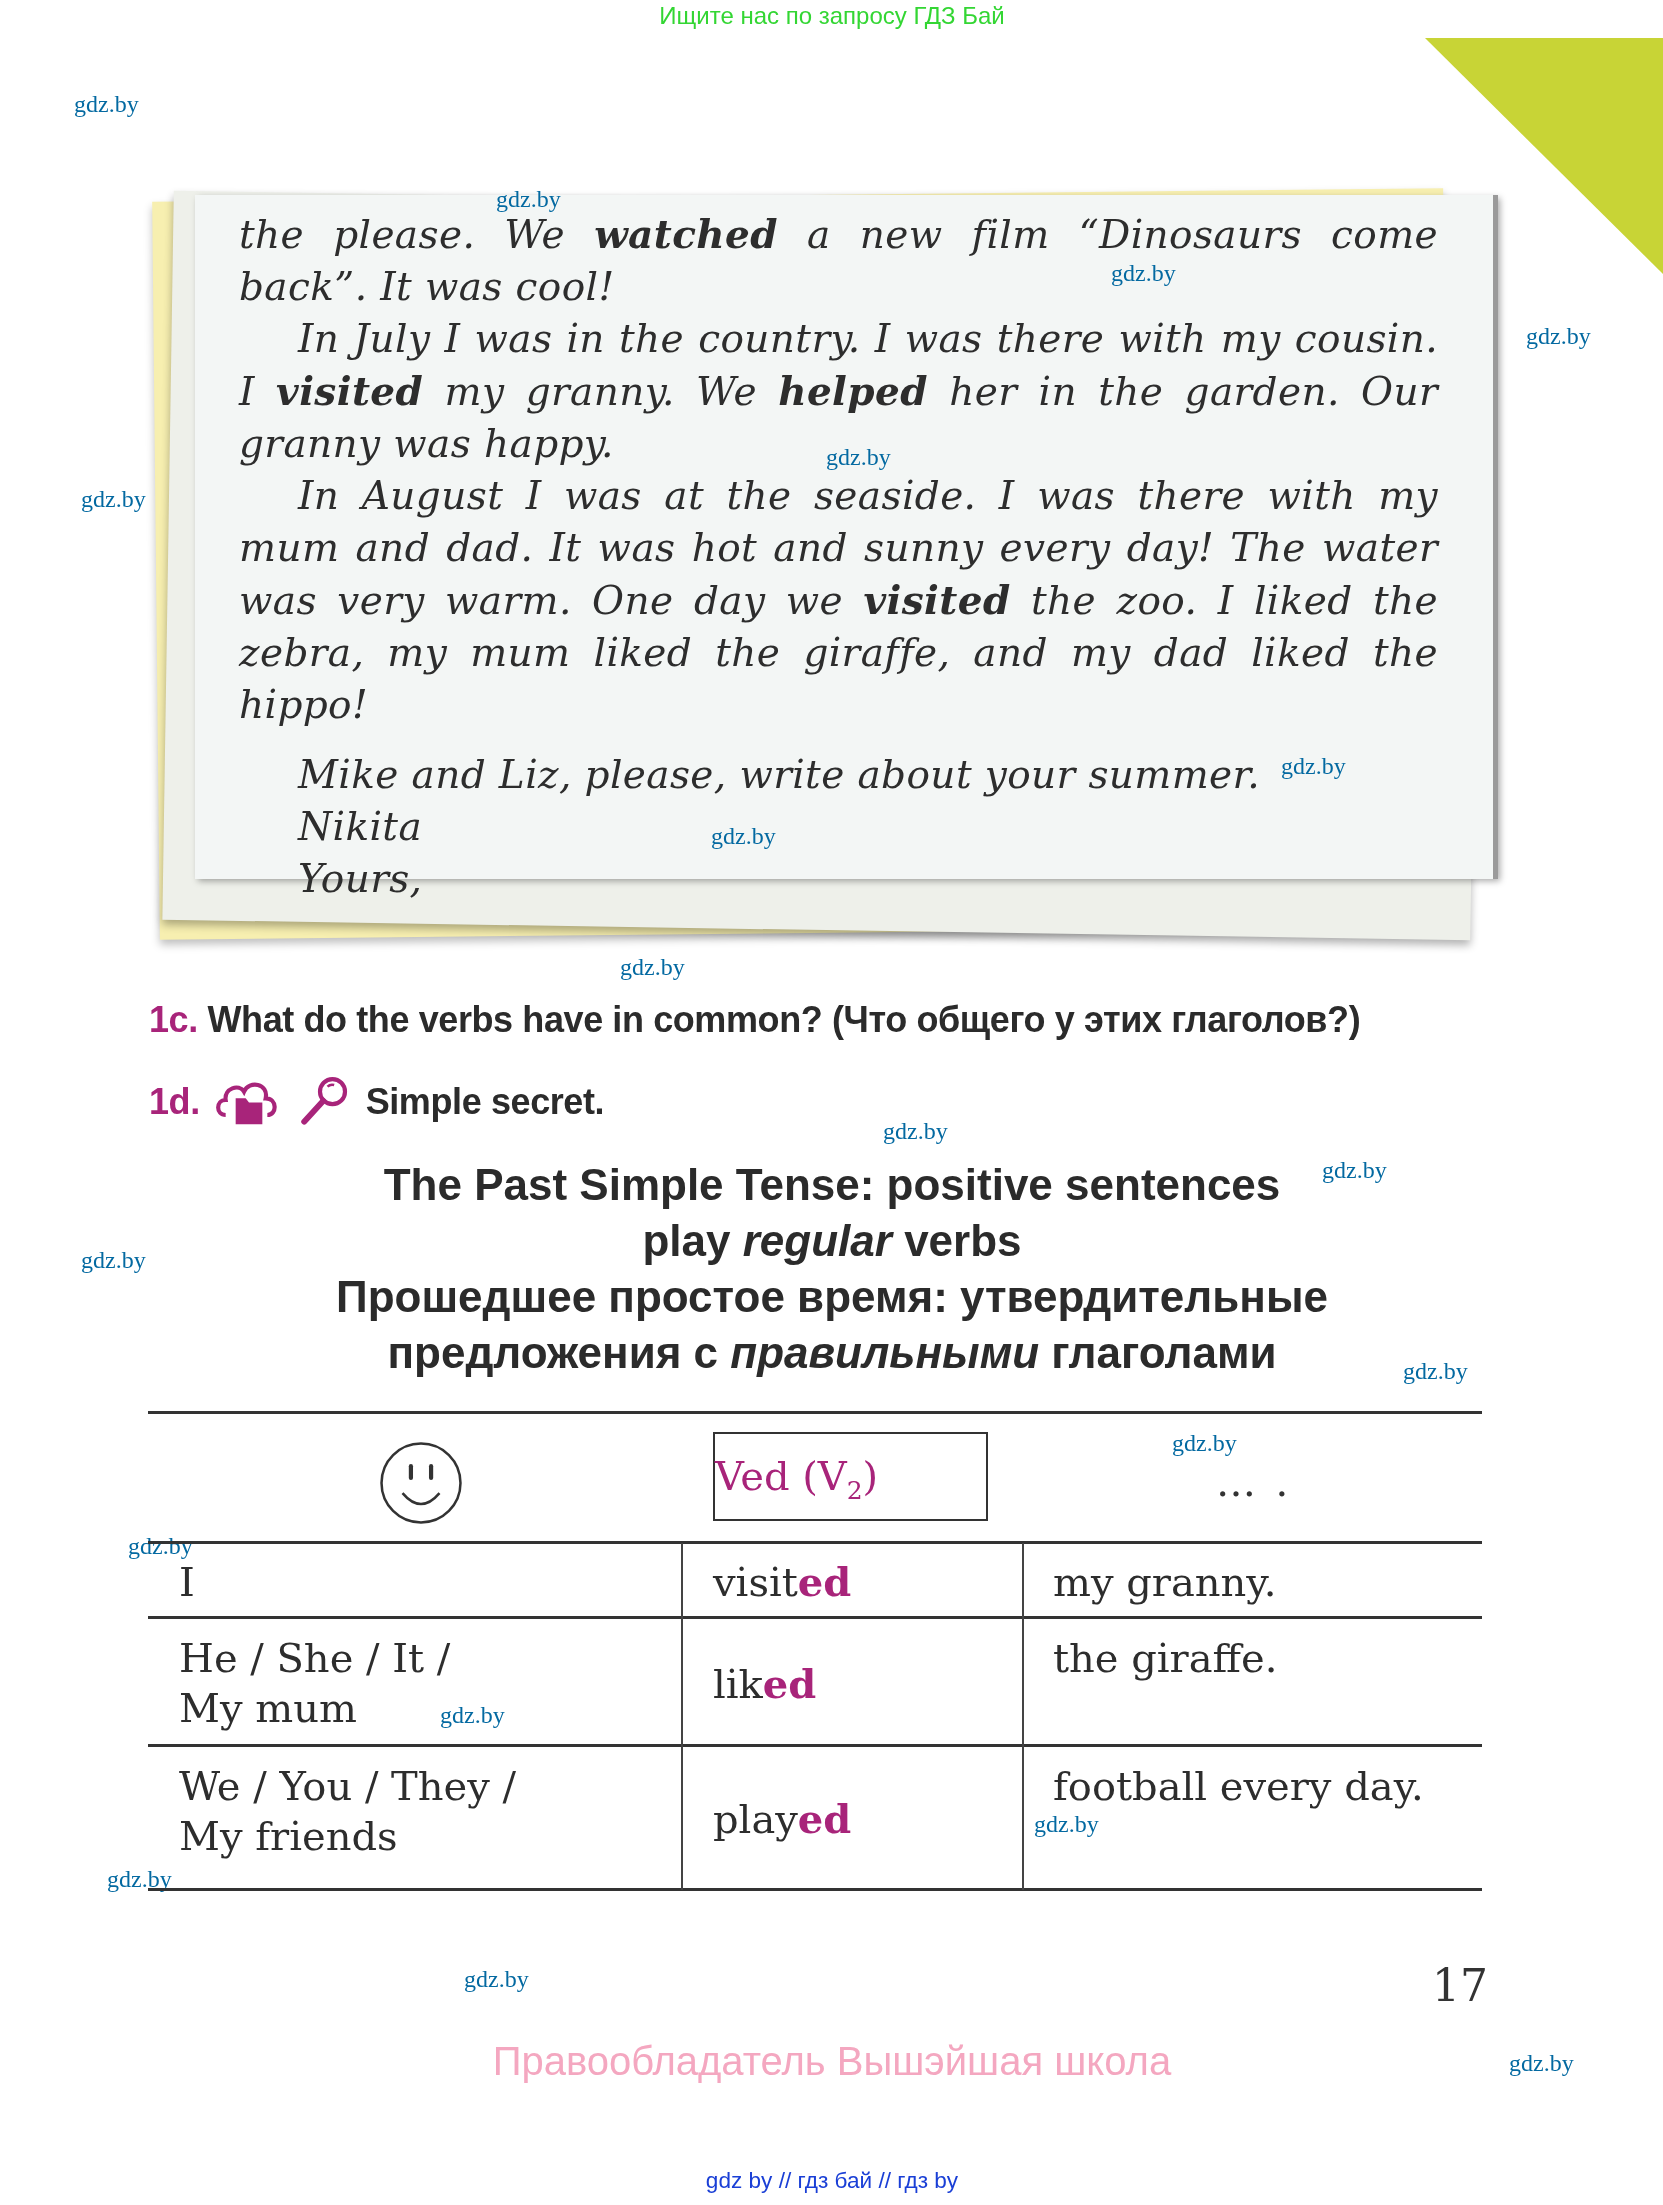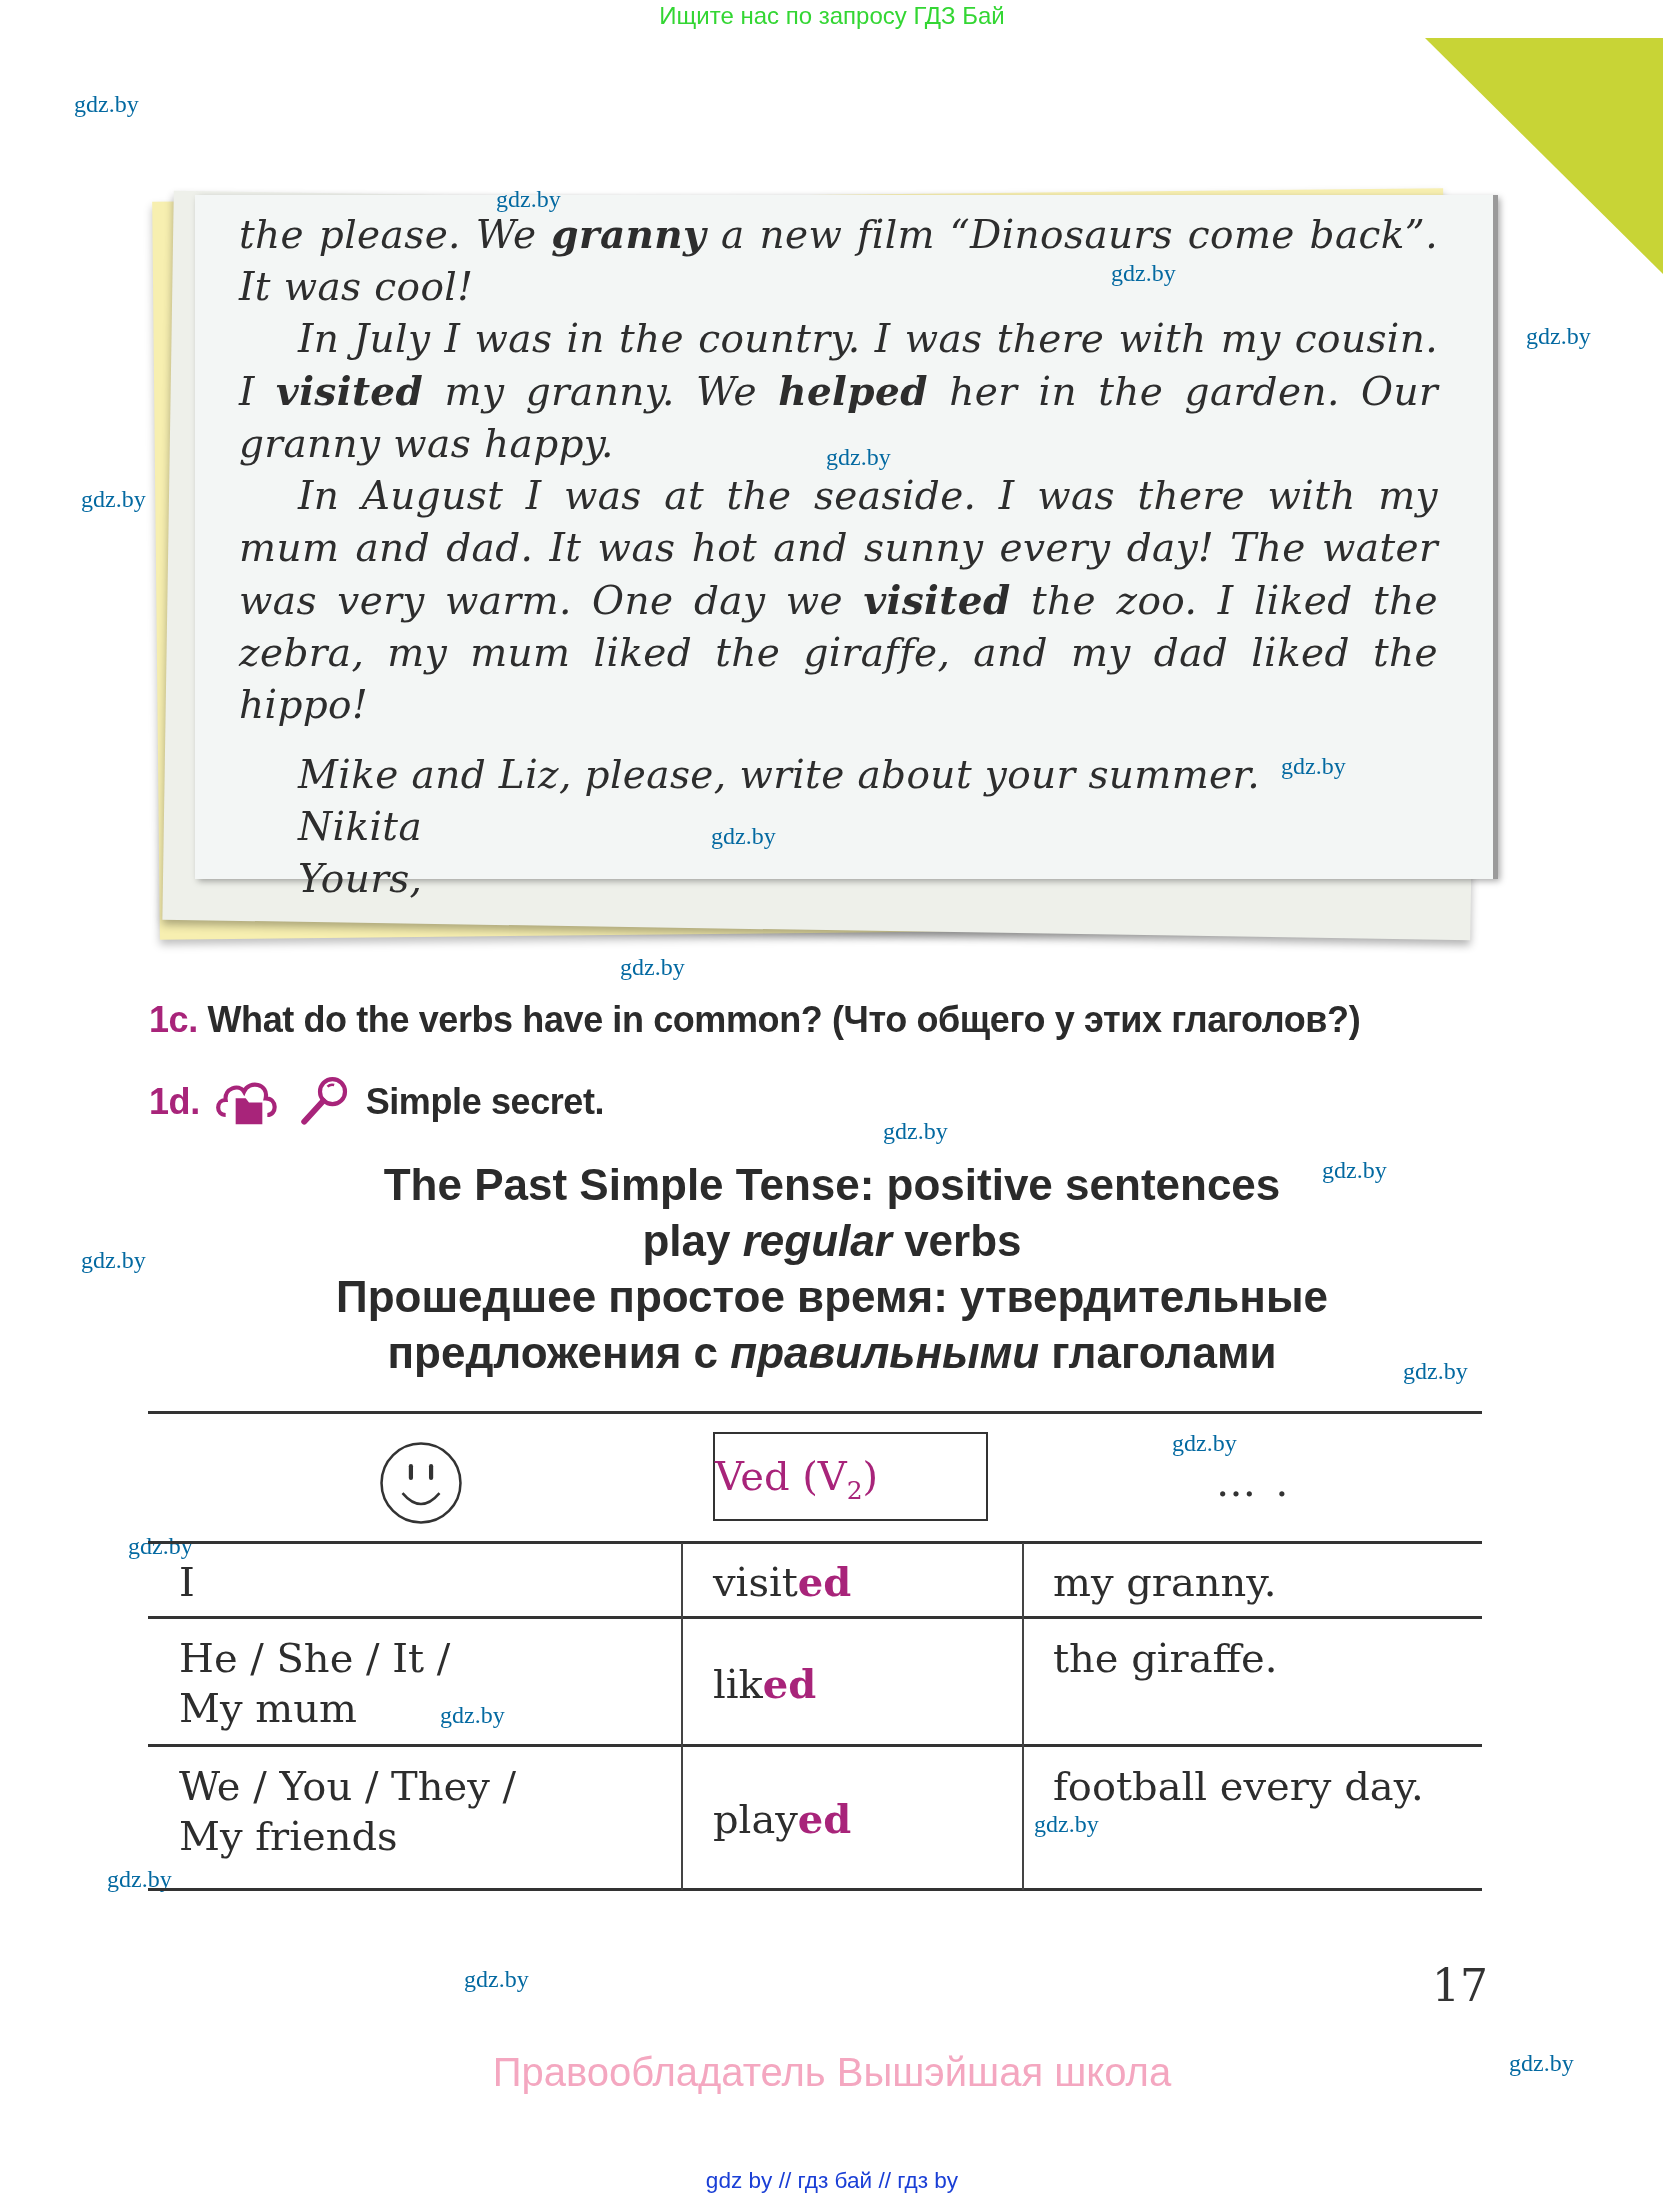--- a/index.html
+++ b/index.html
@@ -28,21 +28,21 @@
 
   
   .rule { left:148px; width:1334px; background:#333; height:2.5px; }
   .vline { width:1.7px; background:#444; }
   .cell { font-family:"DejaVu Serif", serif; font-size:40px; color:#2d2d2d; line-height:50px; white-space:nowrap; }
   .cell .ed { color:#a8247a; font-weight:bold; }
   .ved-box { left:713px; top:1432px; width:275px; height:89px; border:2.5px solid #333; box-sizing:border-box; text-align:left; font-family:"DejaVu Serif", serif; font-size:40px; color:#a8247a; line-height:84px; }
   .ved-box sub { font-size:25px; }
   .dots { left:1216px; top:1459px; font-size:40px; font-family:"DejaVu Serif", serif; color:#333; letter-spacing:3.4px; }
   .page-num { left:1432px; top:1960px; font-family:"DejaVu Serif", serif; font-size:44px; color:#333; }
-  .copyright { left:0; width:1664px; top:2039px; text-align:center; font-size:40px; color:#f4a7c0;margin-top:11px; }
+  .copyright { left:0; width:1664px; top:2039px; text-align:center; font-size:40px; color:#f4a7c0; }
   .footer { left:0; width:1664px; top:2168px; text-align:center; font-size:22.6px; color:#1a3fd6; }
 </style>
 </head>
 <body>
 
 <div class="abs top-banner">Ищите нас по запросу ГДЗ Бай</div>
 <div class="abs triangle"></div>
 
 <div class="abs wm" style="left:74px;top:91px">gdz.by</div>
 <div class="abs wm" style="left:496px;top:186px;z-index:5">gdz.by</div>
@@ -63,21 +63,21 @@
 <div class="abs wm" style="left:1034px;top:1811px">gdz.by</div>
 <div class="abs wm" style="left:107px;top:1866px">gdz.by</div>
 <div class="abs wm" style="left:464px;top:1966px">gdz.by</div>
 <div class="abs wm" style="left:1509px;top:2050px">gdz.by</div>
 
 <div class="abs paper-yellow"></div>
 <div class="abs paper-white2"></div>
 <div class="abs paper-main"></div>
 
 <div class="abs letter">
-  <p><span>the please. We </span><b>granny</b><span> a new film “Dinosaurs come back”. It was cool!</span></p>
+  <p><span>the please. We </span><b>watched</b><span> a new film “Dinosaurs come back”. It was cool!</span></p>
   <p class="ind"><span>In July I was in the country. I was there with my cousin. I </span><b>visited</b><span> my granny. We </span><b>helped</b><span> her in the garden. Our granny was happy.</span></p>
   <p class="ind"><span>In August I was at the seaside. I was there with my mum and dad. It was hot and sunny every day! The water was very warm. One day we </span><b>visited</b><span> the zoo. I liked the zebra, my mum liked the giraffe, and my dad liked the hippo!</span></p>
   <p class="closing">Mike and Liz, please, write about your summer.</p>
   <p style="padding-left:59px">Nikita</p>
   <p style="padding-left:59px">Yours,</p>
 </div>
 
 <div class="abs ex" style="top:999px">
   <span class="num">1c.</span>
   <span>What do the verbs have in common? (Что общего у этих глаголов?)</span>

